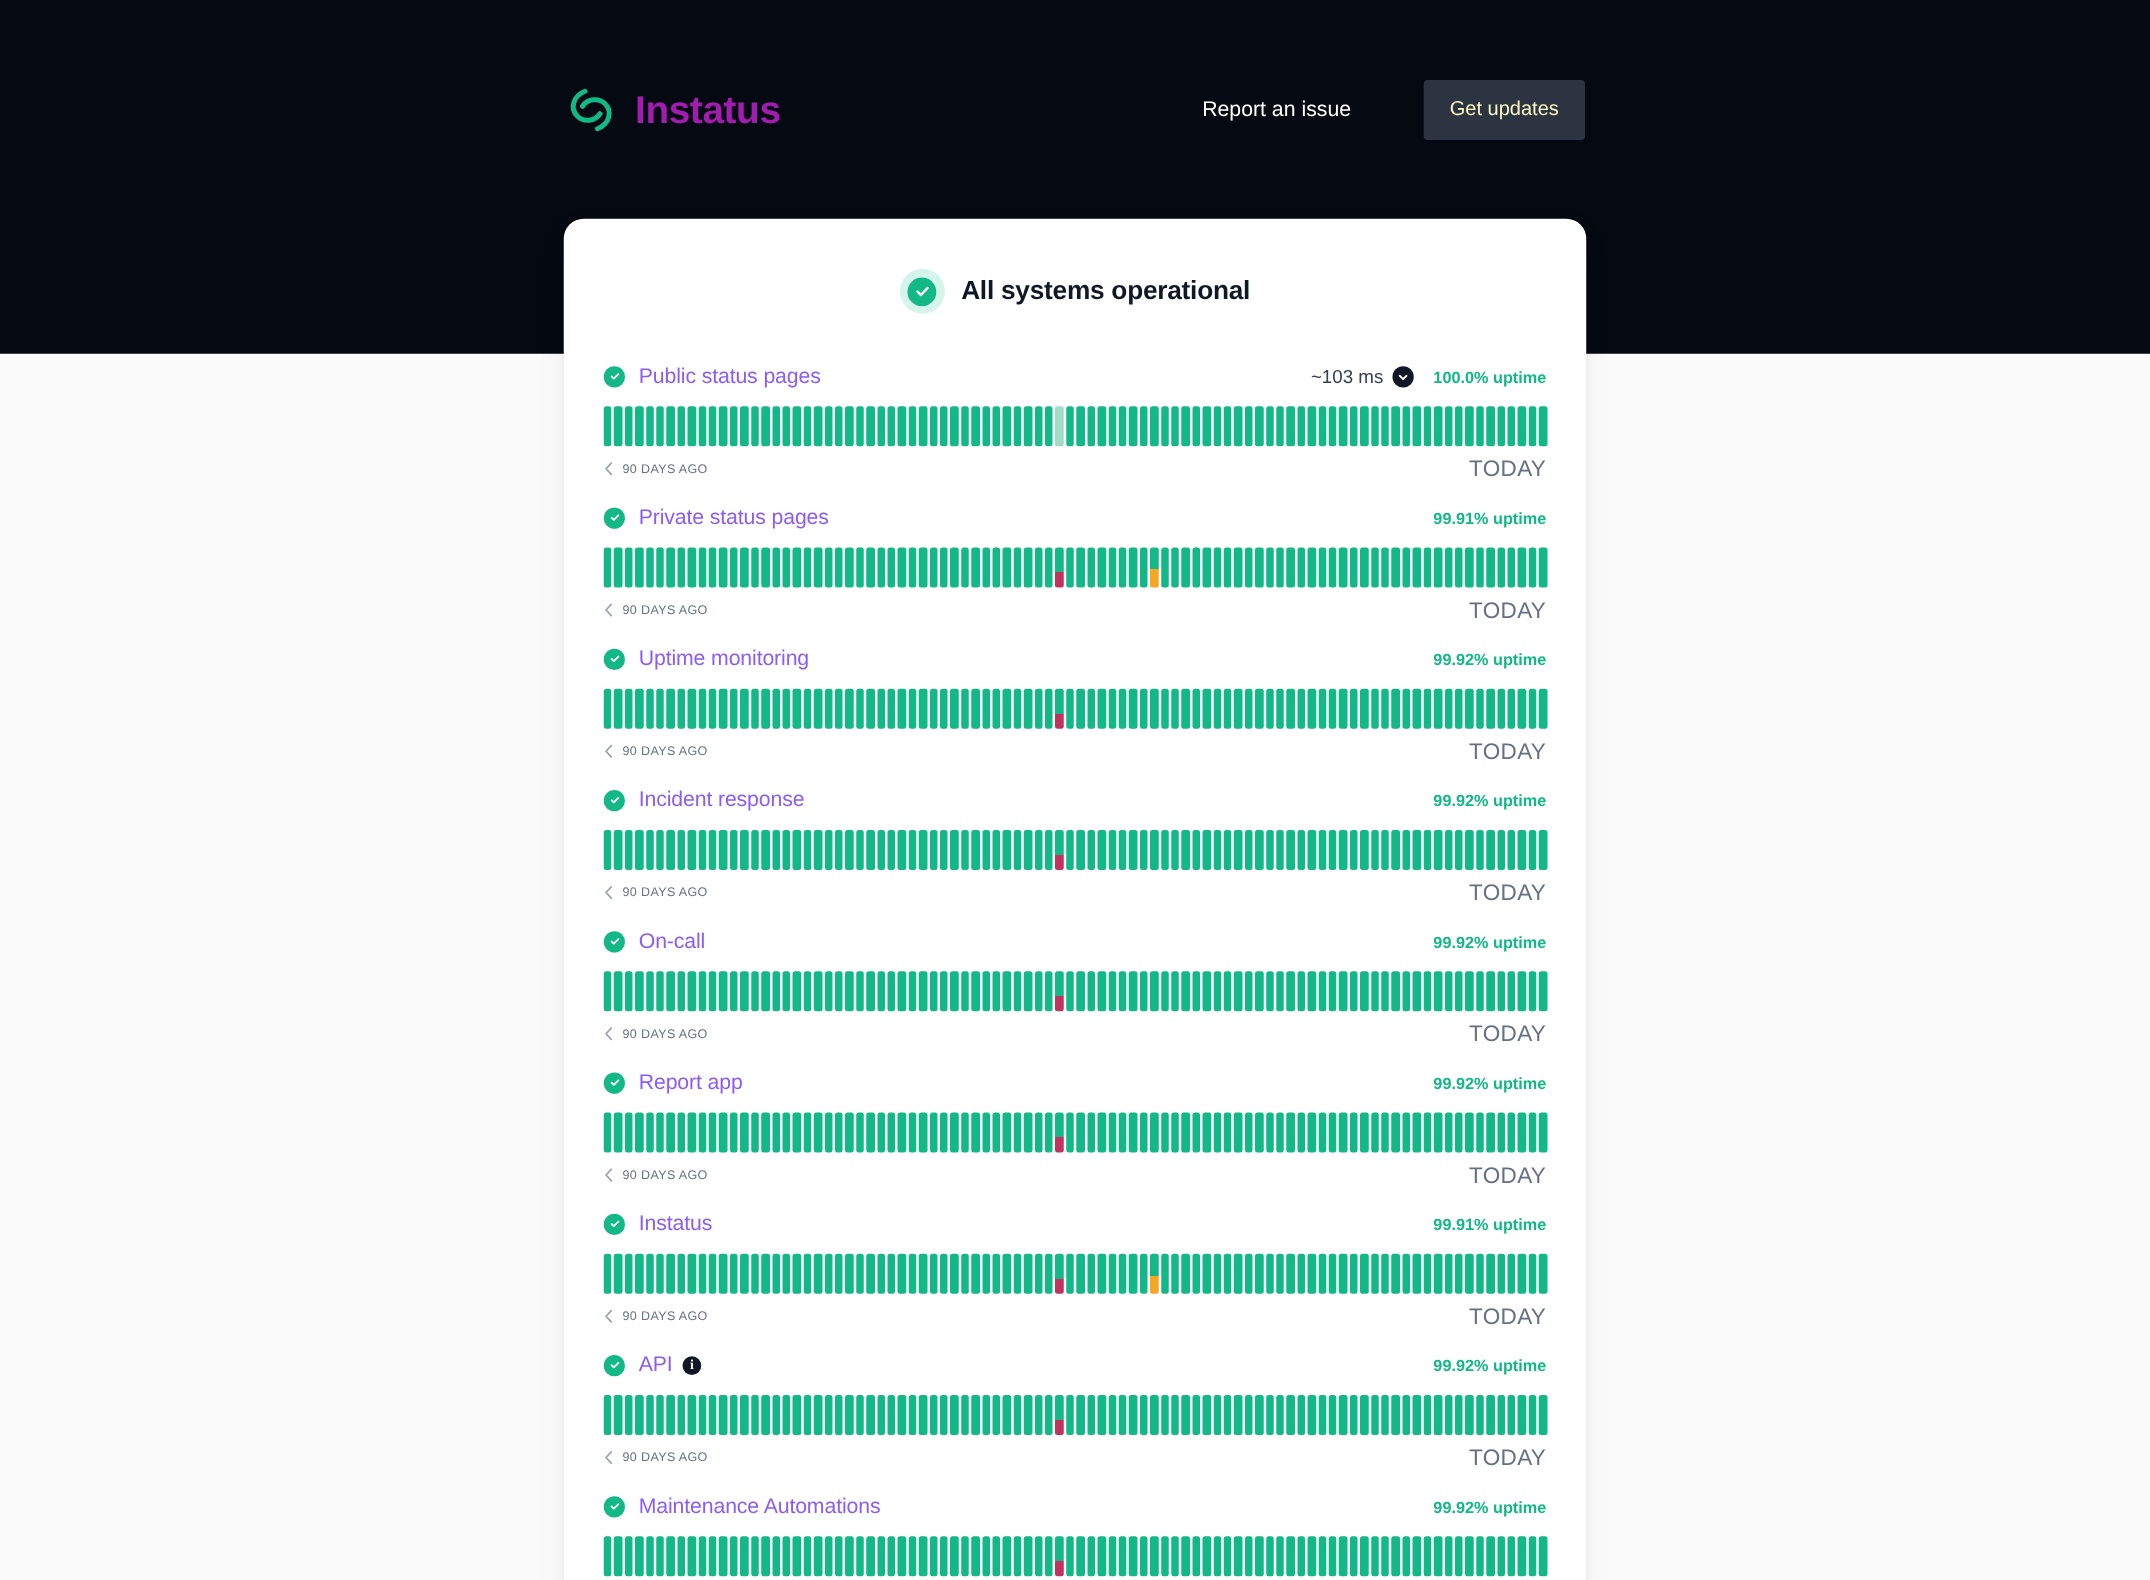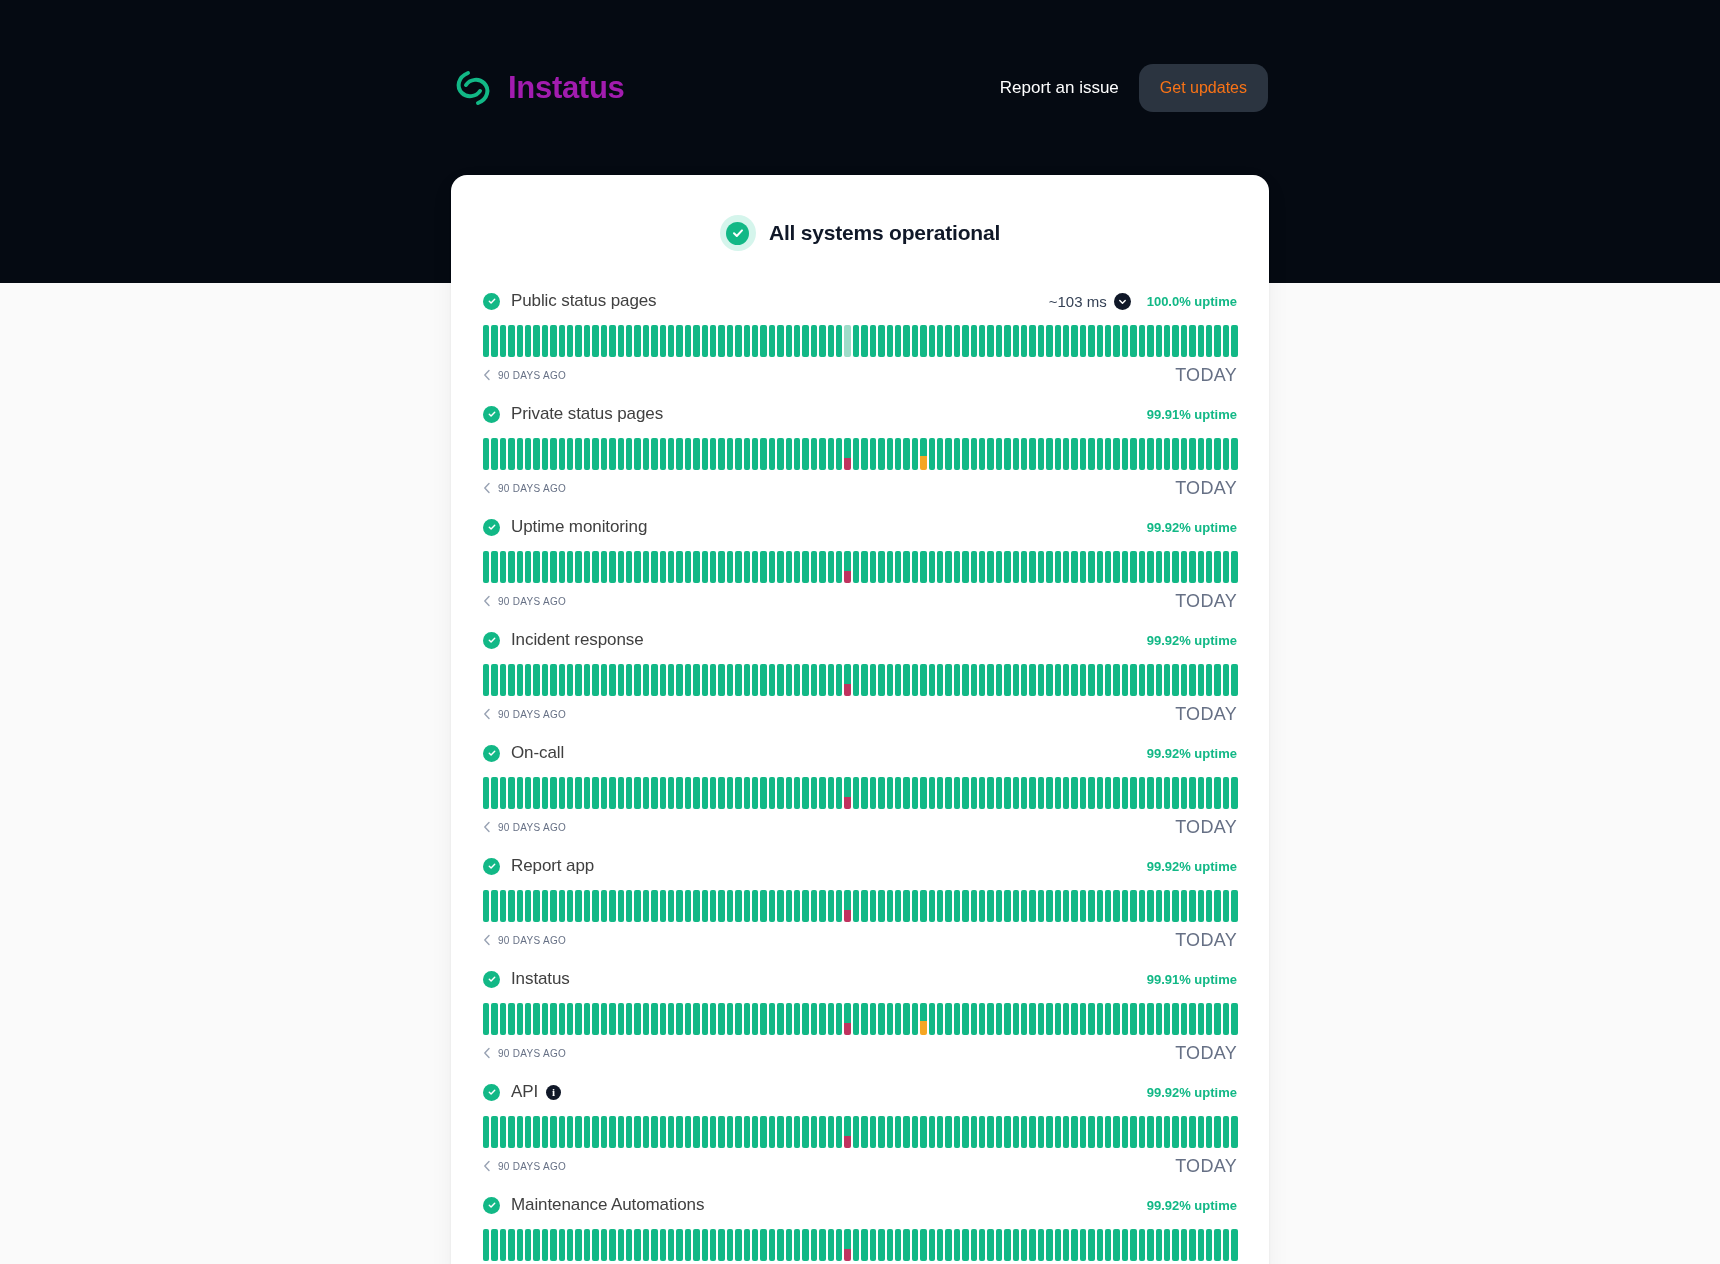--- a/index.html
+++ b/index.html
@@ -53,28 +53,29 @@
   }
   .report-link {
     color: #ffffff;
     font-size: 17px;
     font-weight: 500;
     text-decoration: none;
     white-space: nowrap;
   }
   .get-updates {
     background: #2b3440;
-    color: #f97316;
+    color: #fef9c3;
     font-size: 16px;
     font-weight: 500;
     border: none;
-    border-radius: 14px;
+    border-radius: 3px;
     padding: 15px 21px;
     cursor: pointer;
     font-family: inherit;
+    margin-left: 38px;
   }
   
   .card {
     position: absolute;
     top: 175px;
     left: 451px;
     width: 818px;
     background: #ffffff;
     border-radius: 16px 16px 0 0;
     box-shadow: 0 1px 3px rgba(16,24,40,0.06), 0 8px 24px rgba(16,24,40,0.05);
@@ -121,21 +122,21 @@
     width: 17px; height: 17px;
     border-radius: 50%;
     background: #12b886;
     display: flex; align-items: center; justify-content: center;
     margin-right: 11px;
     flex: 0 0 auto;
   }
   .svc-check svg { width: 10px; height: 10px; display:block; }
   .svc-name {
     font-size: 17px;
-    color: #404040;
+    color: #8b5cf6;
     font-weight: 400;
     letter-spacing: -0.1px;
     white-space: nowrap;
   }
   .info-icon {
     width: 15px; height: 15px;
     border-radius: 50%;
     background: #101828;
     color: #fff;
     font-size: 11px;

